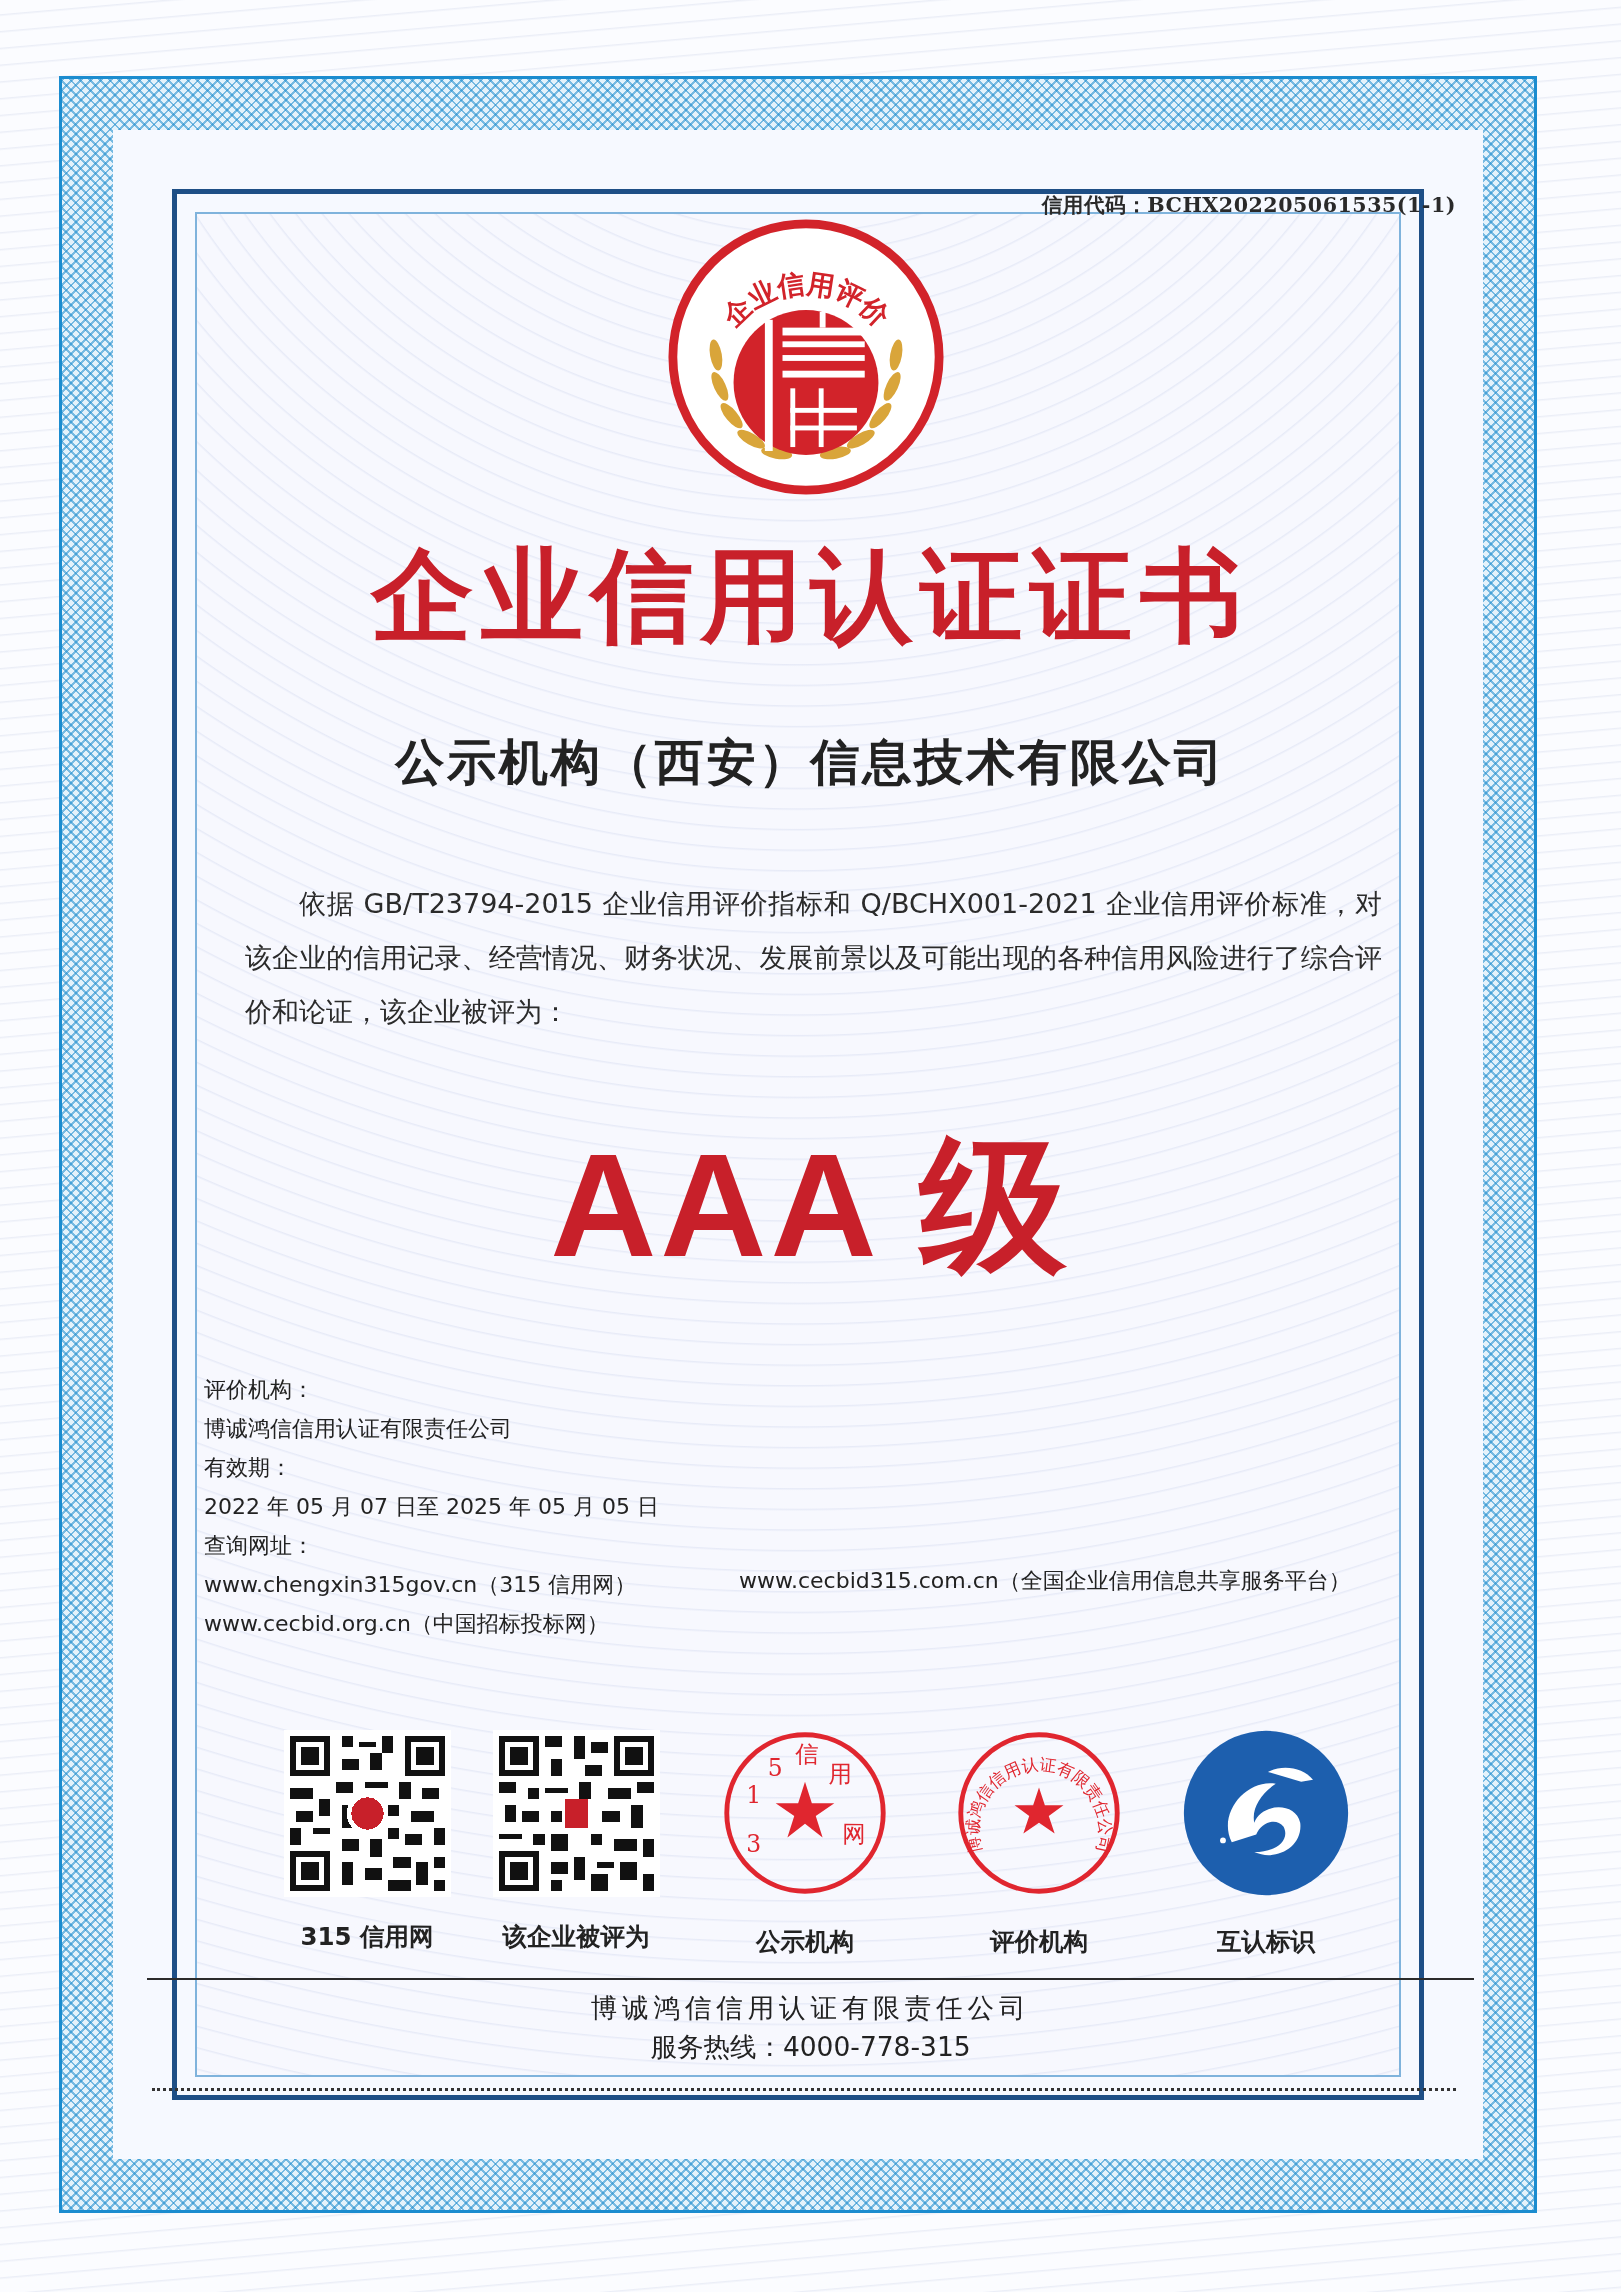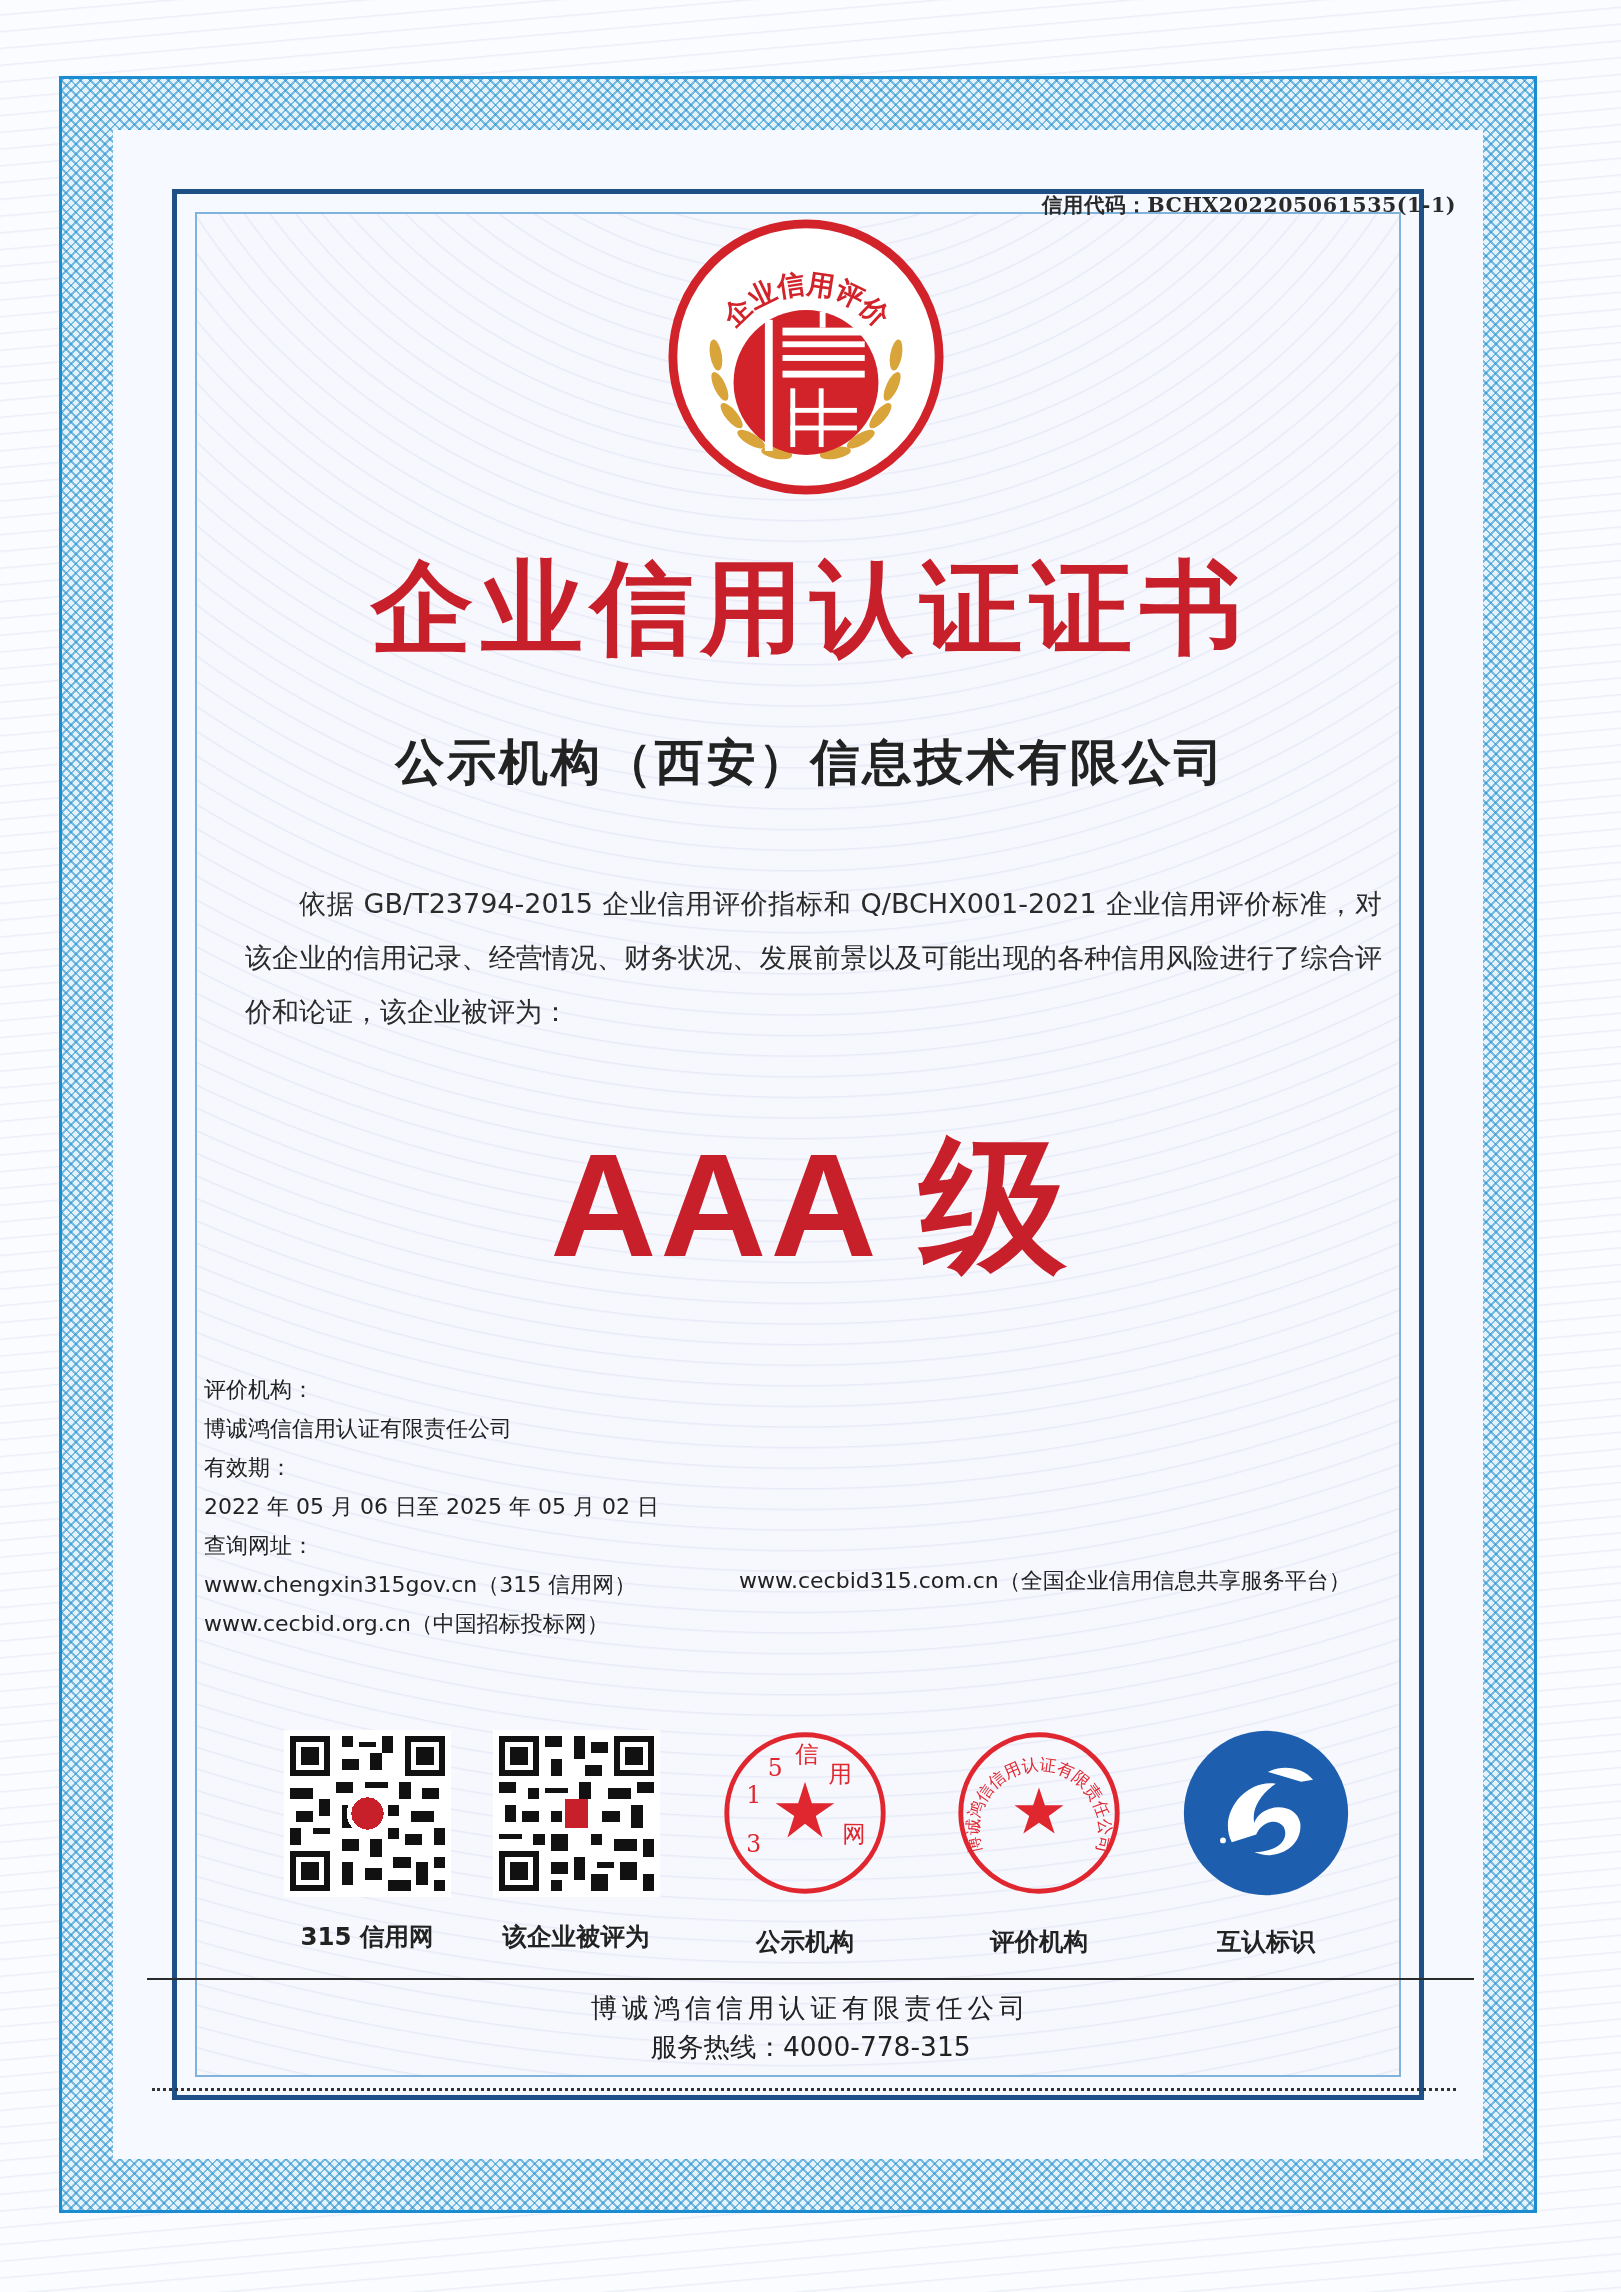--- a/index.html
+++ b/index.html
@@ -47,21 +47,21 @@
   }
 
   
   .emblem {
     position:absolute; left:667px; top:218px; width:278px; height:278px;
   }
 
   .title {
     position:absolute; left:0; width:1621px; top:529px; text-align:center;
     font-family:"DejaVu Serif", serif; font-weight:bold;
-    font-size:102px; color:#c8202a; letter-spacing:7.8px;margin-top:12px;
+    font-size:102px; color:#c8202a; letter-spacing:7.8px;
   }
   .company {
     position:absolute; left:0; width:1621px; top:730px; text-align:center;
     font-family:"DejaVu Sans", sans-serif; font-weight:bold;
     font-size:49px; color:#222; letter-spacing:2.9px;
   }
 
   .para {
     position:absolute; left:245px; top:877px; width:1137px;
     font-size:27px; line-height:54px; color:#2b2b2b;
@@ -167,21 +167,21 @@
 
   <div class="title">企业信用认证证书</div>
   <div class="company">公示机构（西安）信息技术有限公司</div>
   <div class="para">依据 GB/T23794-2015 企业信用评价指标和 Q/BCHX001-2021 企业信用评价标准，对该企业的信用记录、经营情况、财务状况、发展前景以及可能出现的各种信用风险进行了综合评价和论证，该企业被评为：</div>
   <div class="grade">AAA 级</div>
 
   <div class="info">
     <div class="row">评价机构：</div>
     <div class="row">博诚鸿信信用认证有限责任公司</div>
     <div class="row">有效期：</div>
-    <div class="row">2022 年 05 月 06 日至 2025 年 05 月 02 日</div>
+    <div class="row">2022 年 05 月 07 日至 2025 年 05 月 05 日</div>
     <div class="row">查询网址：</div>
     <div class="row">www.chengxin315gov.cn（315 信用网）</div>
     <div class="row">www.cecbid.org.cn（中国招标投标网）</div>
   </div>
   <div class="url2">www.cecbid315.com.cn（全国企业信用信息共享服务平台）</div>
 
   <div class="badges">
 
     <div class="badge" style="left:0;">
       <div class="qr">

